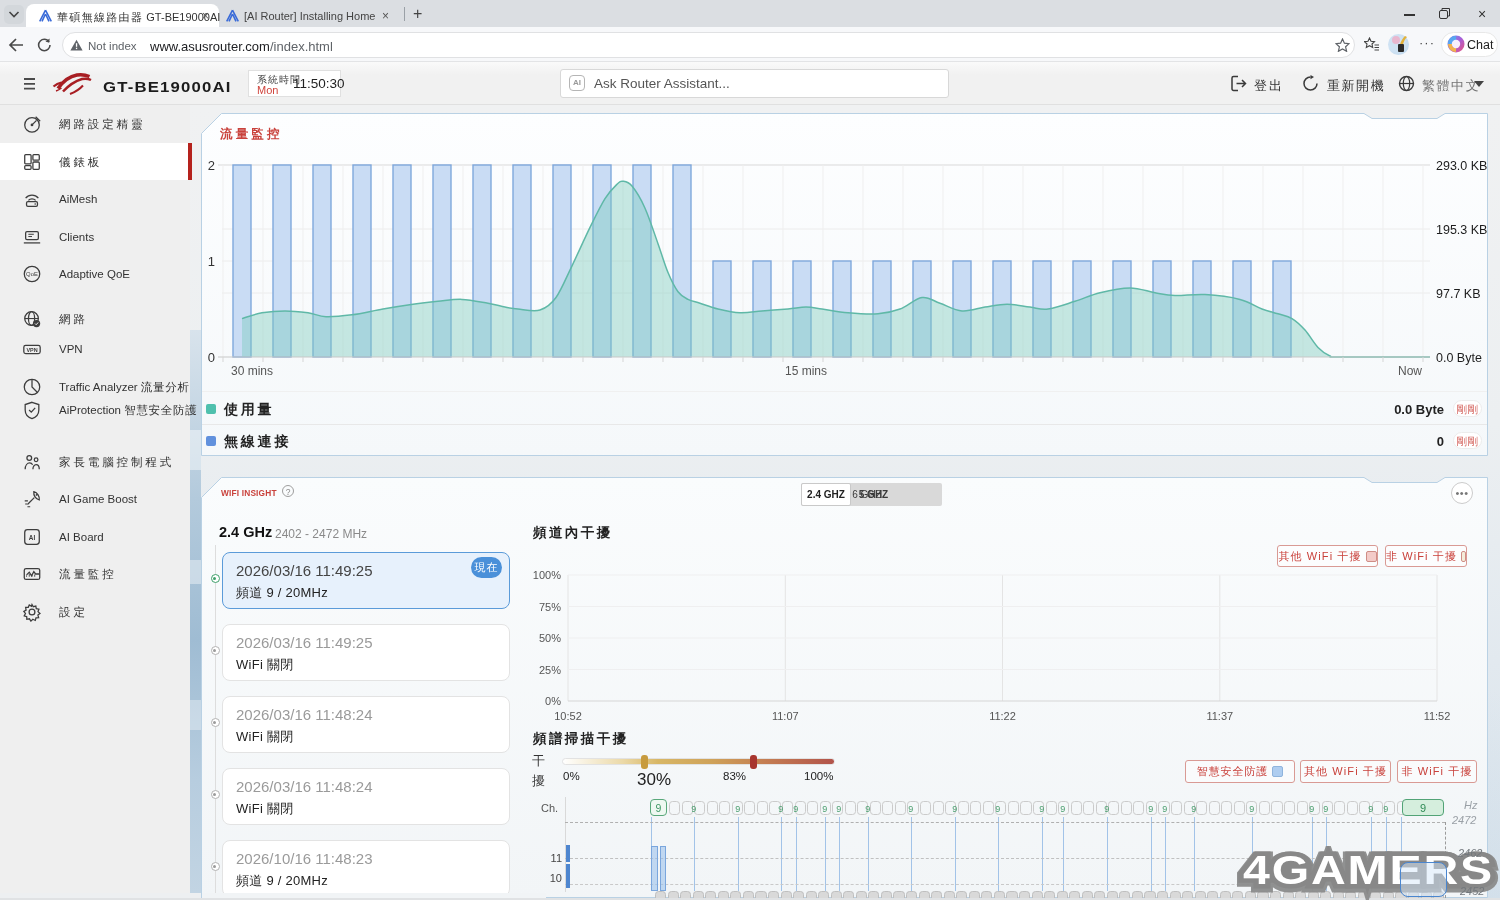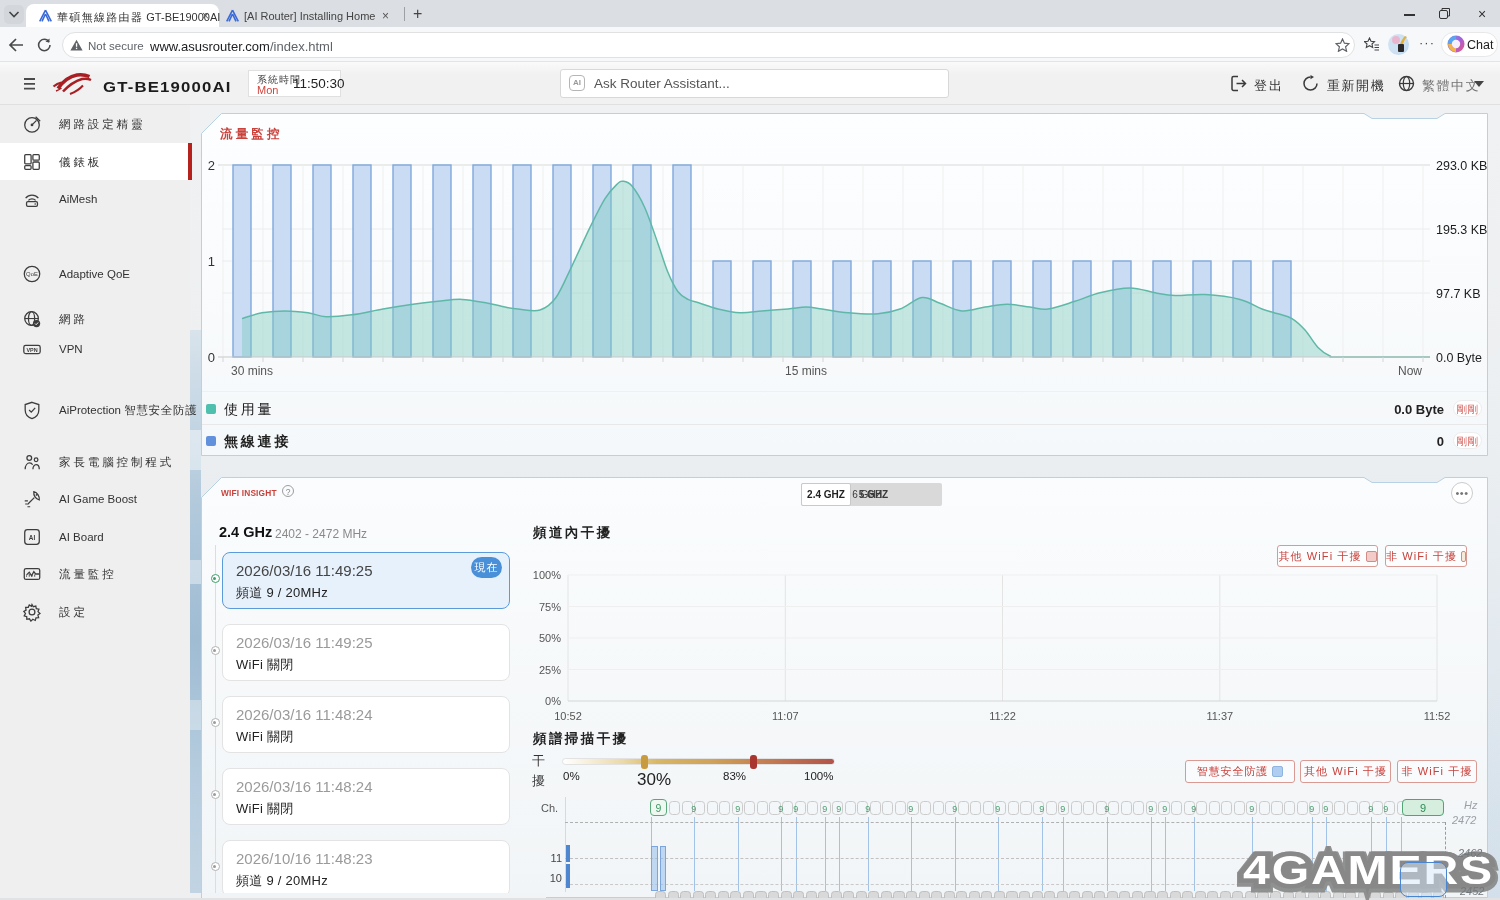--- a/index.html
+++ b/index.html
@@ -71,21 +71,21 @@
     <svg class="abs" style="left:37px;top:38px" width="15" height="14" viewBox="0 0 15 14">
       <path d="M13 7 A5.7 5.7 0 1 1 7.3 1.3 A5.4 5.4 0 0 1 12 4" stroke="#4a4a4a" stroke-width="1.6" fill="none"></path>
       <path d="M12.6 0.5 L12.3 4.4 L8.5 3.8 Z" fill="#4a4a4a"></path>
     </svg>
     <div class="abs" id="urlpill"></div>
     <svg class="abs" style="left:70px;top:39px" width="13" height="12" viewBox="0 0 13 12">
       <path d="M6.5 0.8 L12.6 11.4 L0.4 11.4 Z" fill="#5f6368"></path>
       <rect x="5.9" y="4.2" width="1.3" height="3.6" fill="#fff"></rect>
       <rect x="5.9" y="8.7" width="1.3" height="1.4" fill="#fff"></rect>
     </svg>
-    <div class="abs" style="left:88px;top:39.5px;font-size:11.5px;color:#5f6368">Not secure</div>
+    <div class="abs" style="left:88px;top:39.5px;font-size:11.5px;color:#5f6368">Not index</div>
     <div class="abs" style="left:150px;top:38.5px;font-size:13px;color:#202124">www.asusrouter.com<span style="color:#5f6368">/index.html</span></div>
     <svg class="abs" style="left:1335px;top:38px" width="15" height="14" viewBox="0 0 15 14">
       <path d="M7.5 1 L9.4 5.2 L14 5.7 L10.6 8.8 L11.6 13.3 L7.5 11 L3.4 13.3 L4.4 8.8 L1 5.7 L5.6 5.2 Z" fill="none" stroke="#5f6368" stroke-width="1.2"></path>
     </svg>
     <svg class="abs" style="left:1364px;top:37px" width="16" height="15" viewBox="0 0 16 15">
       <path d="M5.5 1 L7 4.2 L10.5 4.6 L8 7 L8.7 10.4 L5.5 8.7 L2.3 10.4 L3 7 L0.5 4.6 L4 4.2 Z" fill="none" stroke="#444" stroke-width="1.1"></path>
       <path d="M10.5 8 L15 8 M10.5 10.5 L15 10.5 M10.5 13 L15 13" stroke="#444" stroke-width="1.2"></path>
     </svg>
     <div class="abs" style="left:1388px;top:33.5px;width:21px;height:21px;border-radius:50%;background:radial-gradient(circle at 35% 40%,#cfe2f3 0 45%,#b9d5ec)"></div>
     <div class="abs" style="left:1392px;top:36px;width:8px;height:8px;border-radius:50%;background:#e8b7cf"></div>
@@ -172,20 +172,28 @@
     </div>
     <div class="abs mitem" style="left:0;top:180.25px;">
       <svg class="micon" width="20" height="20" viewBox="0 0 22 22">
         <path d="M4 10 a9 9 0 0 1 14 0" fill="none" stroke="#3d3d3d" stroke-width="1.4"></path>
         <path d="M7 12.5 a5.5 5.5 0 0 1 8 0" fill="none" stroke="#3d3d3d" stroke-width="1.4"></path>
         <rect x="5" y="14" width="12" height="5" rx="1.5" fill="none" stroke="#3d3d3d" stroke-width="1.4"></rect>
         <circle cx="14.5" cy="16.5" r="0.9" fill="#3d3d3d"></circle>
       </svg>
       <div class="mtext">AiMesh</div>
     </div>
+    <div class="abs mitem" style="left:0;top:217.75px;">
+      <svg class="micon" width="20" height="20" viewBox="0 0 22 22">
+        <rect x="4" y="5" width="14" height="9" rx="1.5" fill="none" stroke="#3d3d3d" stroke-width="1.4"></rect>
+        <path d="M2 17.5 H20" fill="none" stroke="#3d3d3d" stroke-width="1.4"></path>
+        <path d="M7 8 H13 M7 10.5 H11" stroke="#3d3d3d" stroke-width="1.1"></path>
+      </svg>
+      <div class="mtext">Clients</div>
+    </div>
     <div class="abs mitem" style="left:0;top:255.25px;">
       <svg class="micon" width="20" height="20" viewBox="0 0 22 22">
         <circle cx="11" cy="11" r="8.5" fill="none" stroke="#3d3d3d" stroke-width="1.4"></circle>
         <text x="11" y="13.5" font-size="6.5" text-anchor="middle" fill="#3d3d3d" font-family="Liberation Sans">QoE</text>
       </svg>
       <div class="mtext">Adaptive QoE</div>
     </div>
     <div class="abs mitem" style="left:0;top:300px;">
       <svg class="micon" width="20" height="20" viewBox="0 0 22 22">
         <circle cx="10.5" cy="10.5" r="7.5" fill="none" stroke="#3d3d3d" stroke-width="1.4"></circle>
@@ -195,20 +203,27 @@
         <path d="M14.3 16 L15.6 17.3 L17.8 14.8" stroke="#efefef" stroke-width="1.1" fill="none"></path>
       </svg>
       <div class="mtext"><span style="letter-spacing:.25em">網路</span></div>
     </div>
     <div class="abs mitem" style="left:0;top:330.25px;">
       <svg class="micon" width="20" height="20" viewBox="0 0 22 22">
         <rect x="2" y="7" width="18" height="9" rx="2" fill="none" stroke="#3d3d3d" stroke-width="1.4"></rect>
         <text x="11" y="13.8" font-size="6" text-anchor="middle" fill="#3d3d3d" font-family="Liberation Sans" font-weight="bold">VPN</text>
       </svg>
       <div class="mtext">VPN</div>
+    </div>
+    <div class="abs mitem" style="left:0;top:367.75px;">
+      <svg class="micon" width="20" height="20" viewBox="0 0 22 22">
+        <circle cx="11" cy="11" r="8.5" fill="none" stroke="#3d3d3d" stroke-width="1.4"></circle>
+        <path d="M11 2.5 V11 L17 17" fill="none" stroke="#3d3d3d" stroke-width="1.4"></path>
+      </svg>
+      <div class="mtext">Traffic Analyzer <span style="letter-spacing:.06em">流量分析</span></div>
     </div>
     <div class="abs mitem" style="left:0;top:391px;">
       <svg class="micon" width="20" height="20" viewBox="0 0 22 22">
         <path d="M11 2.5 L18.5 5 V11 C18.5 16 15.5 19 11 20.5 C6.5 19 3.5 16 3.5 11 V5 Z" fill="none" stroke="#3d3d3d" stroke-width="1.4"></path>
         <path d="M7.8 11 L10.2 13.4 L14.5 8.6" fill="none" stroke="#3d3d3d" stroke-width="1.4"></path>
       </svg>
       <div class="mtext">AiProtection <span style="letter-spacing:.06em">智慧安全防護</span></div>
     </div>
     <div class="abs mitem" style="left:0;top:442.75px;">
       <svg class="micon" width="20" height="20" viewBox="0 0 22 22">
@@ -369,21 +384,21 @@
       <text x="1235" y="120.5" font-size="12.5" fill="#1c1c1c" font-family="Liberation Sans">195.3 KB</text>
       <text x="1235" y="184.5" font-size="12.5" fill="#1c1c1c" font-family="Liberation Sans">97.7 KB</text>
       <text x="1235" y="248.5" font-size="12.5" fill="#1c1c1c" font-family="Liberation Sans">0.0 Byte</text>
       <text x="30" y="262" font-size="12" fill="#555" font-family="Liberation Sans">30 mins</text>
       <text x="605" y="262" font-size="12" text-anchor="middle" fill="#555" font-family="Liberation Sans">15 mins</text>
       <text x="1221" y="262" font-size="12" text-anchor="end" fill="#555" font-family="Liberation Sans">Now</text>
     </svg>
     <div class="abs" style="left:202px;top:391px;width:1285px;height:1px;background:#f0f0f0"></div>
     <div class="abs" style="left:202px;top:424px;width:1285px;height:1px;background:#e8e8e8"></div>
     <div class="abs" style="left:206px;top:404px;width:10px;height:10px;border-radius:2px;background:#4fc0ad"></div>
-    <div class="abs" style="left:224px;top:401px;font-size:14px;font-weight:normal;color:#222;letter-spacing:.2em">使用量</div>
+    <div class="abs" style="left:224px;top:401px;font-size:14px;font-weight:bold;color:#222;letter-spacing:.2em">使用量</div>
     <div class="abs" style="left:1360px;top:401.5px;width:84px;text-align:right;font-size:13px;font-weight:bold;color:#222">0.0 Byte</div>
     <div class="chip" style="left:1453px;top:400px">剛剛</div>
     <div class="abs" style="left:206px;top:436px;width:10px;height:10px;border-radius:2px;background:#6191dd"></div>
     <div class="abs" style="left:224px;top:433px;font-size:14px;font-weight:bold;color:#222;letter-spacing:.2em">無線連接</div>
     <div class="abs" style="left:1360px;top:433.5px;width:84px;text-align:right;font-size:13px;font-weight:bold;color:#222">0</div>
     <div class="chip" style="left:1453px;top:432px">剛剛</div>
     <div class="abs red" style="left:221px;top:487px;font-size:9.8px;font-weight:bold;letter-spacing:.02em;transform:scaleX(0.85);transform-origin:0 0">WIFI INSIGHT</div>
     <div class="abs" style="left:282px;top:485px;width:12px;height:12px;border:1.1px solid #9e9e9e;border-radius:50%;color:#888;font-size:8.5px;text-align:center;line-height:12px">?</div>
     <div class="abs" style="left:801px;top:483px;width:141px;height:23px;background:#d9d9d9;border-radius:2px"></div>
     <div class="abs" style="left:801px;top:483px;width:50px;height:23px;background:#fff;border:1px solid #c9c9c9;border-radius:2px;font-size:10px;font-weight:bold;color:#222;text-align:center;line-height:22px">2.4 GHZ</div>

